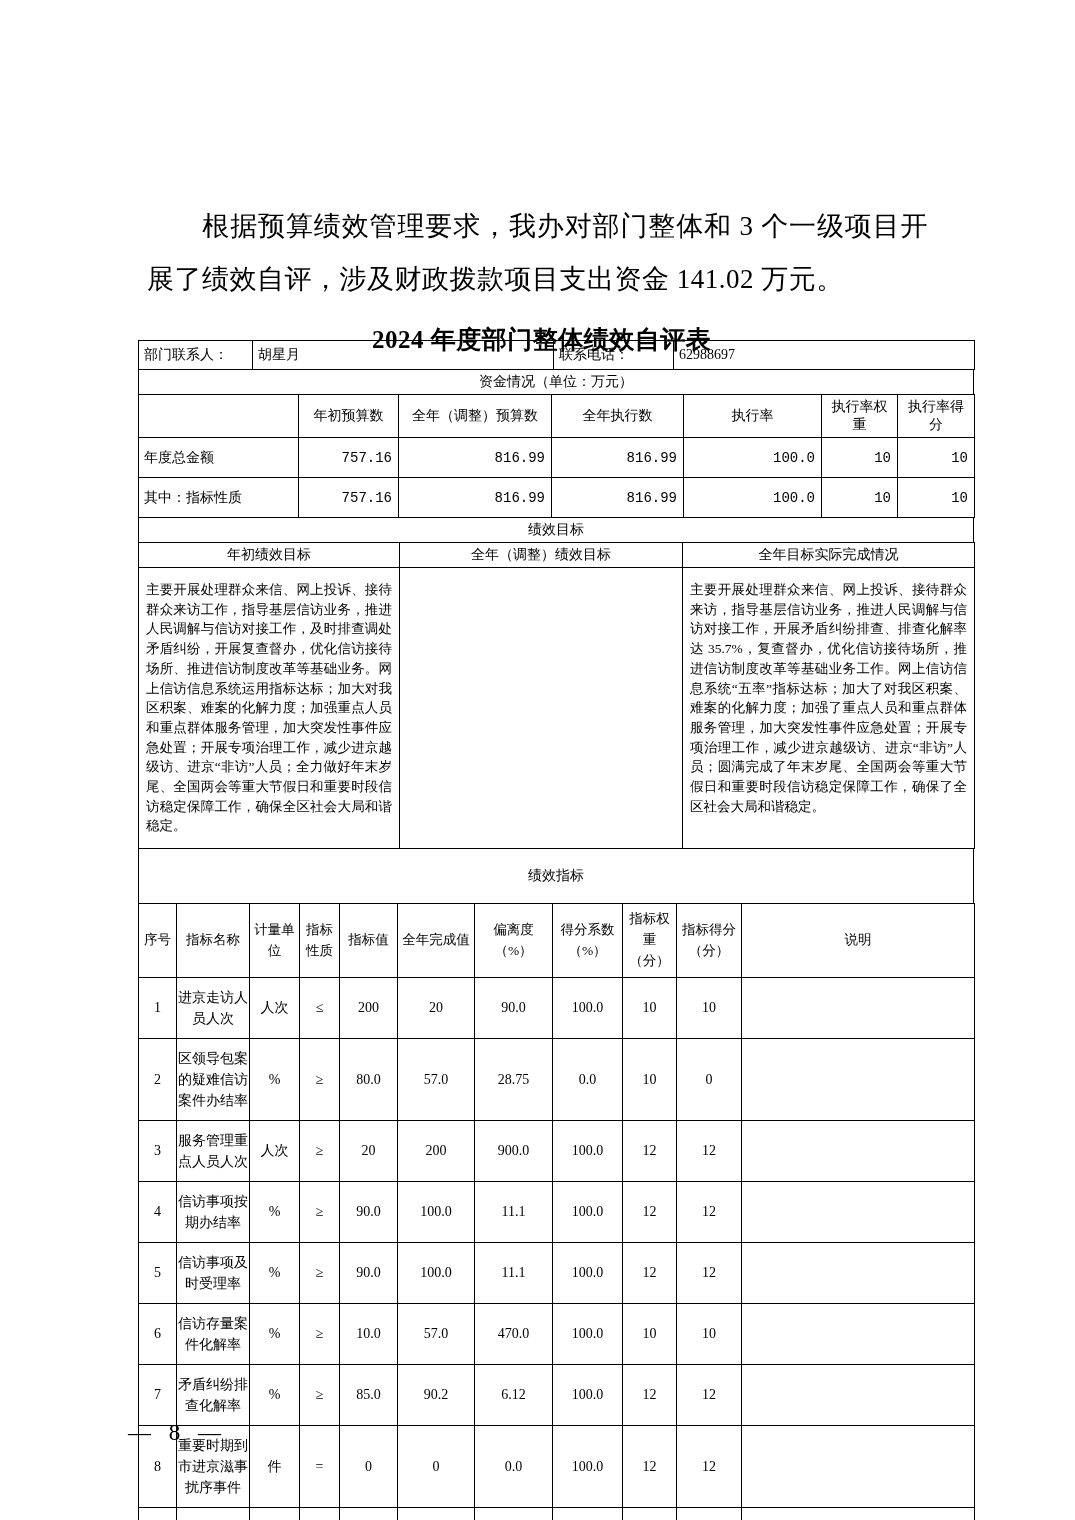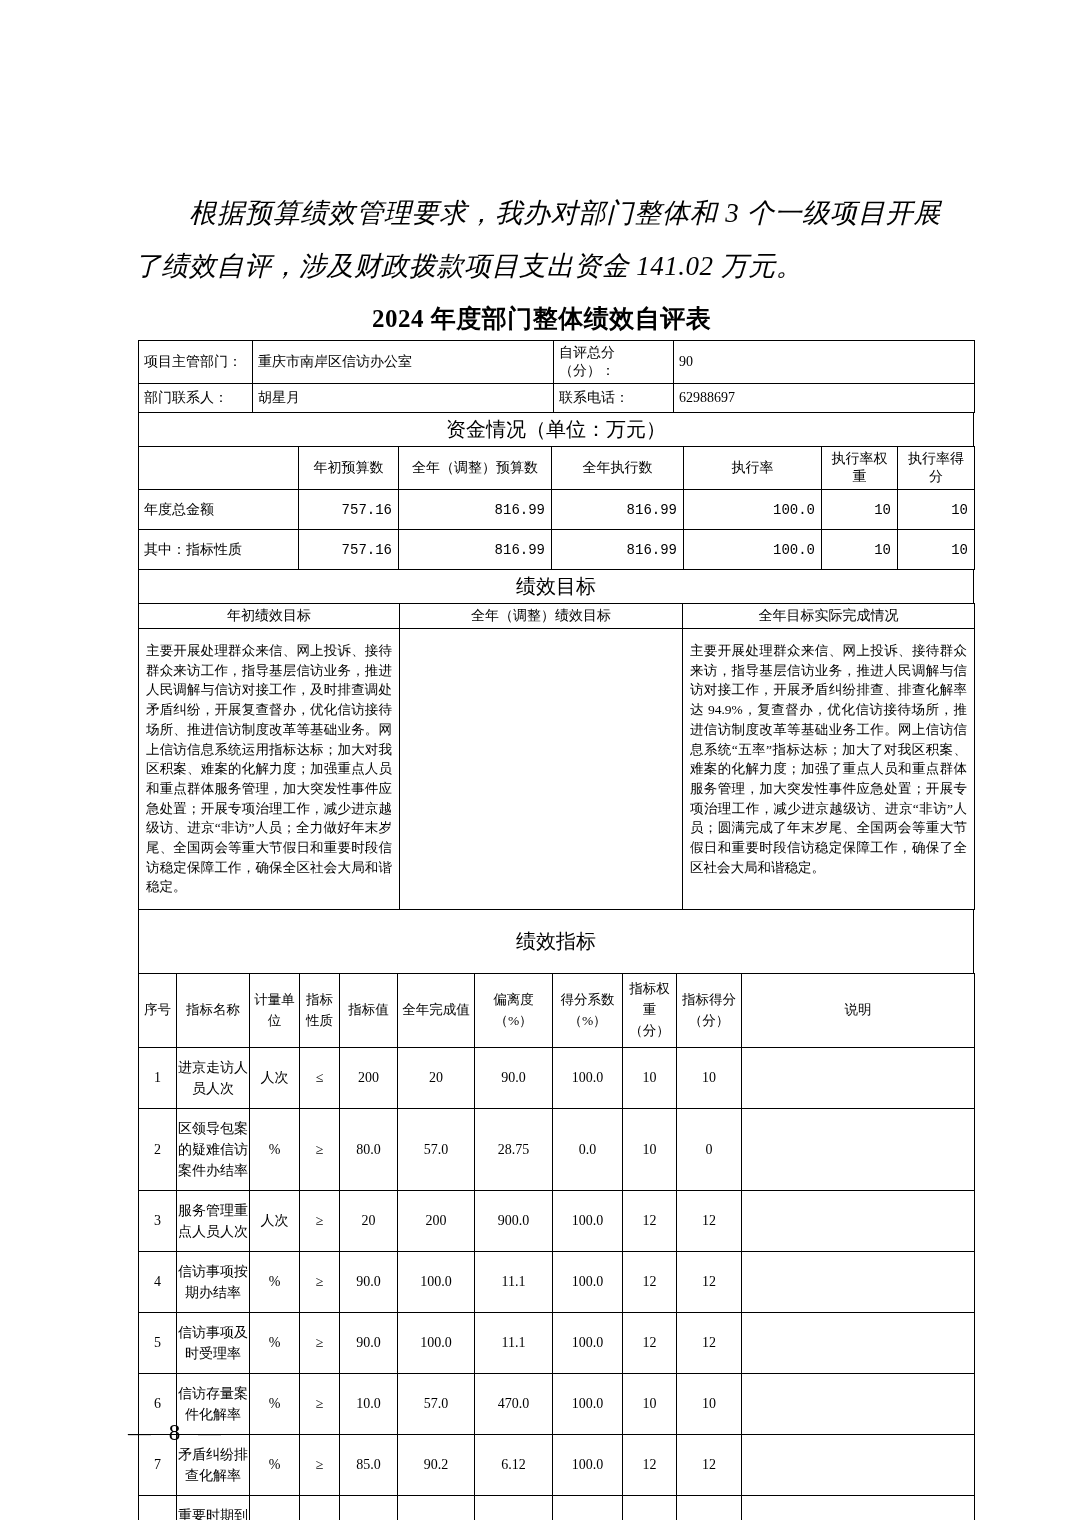--- a/index.html
+++ b/index.html
@@ -11,28 +11,27 @@
   }
   body {
     width: 1075px;
     height: 1520px;
     position: relative;
     overflow: hidden;
   }
   .page { position: absolute; top: 0; left: 0; width: 1075px; height: 1520px; }
 
   .intro {
-    margin: 4px;
+    margin: 17px;
     padding: 183px 130px 0 130px;
     font-size: 27px;
     line-height: 1.97;
     text-indent: 2.05em;
     text-align: justify;
     letter-spacing: 0.5px;
-    font-style: italic;
   }
   .doc-title {
     margin: 9px 0 0 0;
     font-size: 25px;
     font-weight: bold;
     text-align: center;
     letter-spacing: 0.5px;
     padding-left: 8px;
   }
 
@@ -60,21 +59,21 @@
 
   
   .info-table td { height: 29px; text-align: left; }
 
   
   .banner {
     margin-top: -1px;
     width: 836px;
     border: 1px solid #000;
     text-align: center;
-    font-size: 20px;
+    font-size: 14px;
     padding: 3px 0;
   }
   .banner-tall { padding: 18px 3px; }
 
   
   .funding-table th { text-align: center; height: 30px; }
   .funding-table td.label { text-align: left; height: 40px; }
   .funding-table td.num { text-align: right; padding-right: 6px; font-family: Liberation Mono, monospace; }
 
   
@@ -124,26 +123,20 @@
   <div class="doc-table">
 
     <table class="info-table">
       <colgroup>
           <col style="width:114px">
           <col style="width:301px">
           <col style="width:120px">
           <col style="width:301px">
         </colgroup>
       <tbody>
-          <tr>
-        <td>项目主管部门：</td>
-        <td>重庆市南岸区信访办公室</td>
-        <td>自评总分（分）：</td>
-        <td>90</td>
-      </tr>
       <tr>
         <td>部门联系人：</td>
         <td>胡星月</td>
         <td>联系电话：</td>
         <td>62988697</td>
       </tr>
     </tbody>
       </table>
 
     <div class="banner">资金情况（单位：万元）</div>
@@ -203,21 +196,21 @@
         <tr>
           <th>年初绩效目标</th>
           <th>全年（调整）绩效目标</th>
           <th>全年目标实际完成情况</th>
         </tr>
       </thead>
       <tbody>
         <tr>
           <td class="goal-text">主要开展处理群众来信、网上投诉、接待群众来访工作，指导基层信访业务，推进人民调解与信访对接工作，及时排查调处矛盾纠纷，开展复查督办，优化信访接待场所、推进信访制度改革等基础业务。网上信访信息系统运用指标达标；加大对我区积案、难案的化解力度；加强重点人员和重点群体服务管理，加大突发性事件应急处置；开展专项治理工作，减少进京越级访、进京“非访”人员；全力做好年末岁尾、全国两会等重大节假日和重要时段信访稳定保障工作，确保全区社会大局和谐稳定。</td>
           <td class="goal-text"></td>
-          <td class="goal-text">主要开展处理群众来信、网上投诉、接待群众来访，指导基层信访业务，推进人民调解与信访对接工作，开展矛盾纠纷排查、排查化解率达 94.9%，复查督办，优化信访接待场所，推进信访制度改革等基础业务工作。网上信访信息系统“五率”指标达标；加大了对我区积案、难案的化解力度；加强了重点人员和重点群体服务管理，加大突发性事件应急处置；开展专项治理工作，减少进京越级访、进京“非访”人员；圆满完成了年末岁尾、全国两会等重大节假日和重要时段信访稳定保障工作，确保了全区社会大局和谐稳定。</td>
+          <td class="goal-text">主要开展处理群众来信、网上投诉、接待群众来访，指导基层信访业务，推进人民调解与信访对接工作，开展矛盾纠纷排查、排查化解率达 35.7%，复查督办，优化信访接待场所，推进信访制度改革等基础业务工作。网上信访信息系统“五率”指标达标；加大了对我区积案、难案的化解力度；加强了重点人员和重点群体服务管理，加大突发性事件应急处置；开展专项治理工作，减少进京越级访、进京“非访”人员；圆满完成了年末岁尾、全国两会等重大节假日和重要时段信访稳定保障工作，确保了全区社会大局和谐稳定。</td>
         </tr>
       </tbody>
     </table>
 
     <div class="banner banner-tall">绩效指标</div>
 
     <table class="ind-table">
       <colgroup>
           <col style="width:38px">
           <col style="width:73px">

